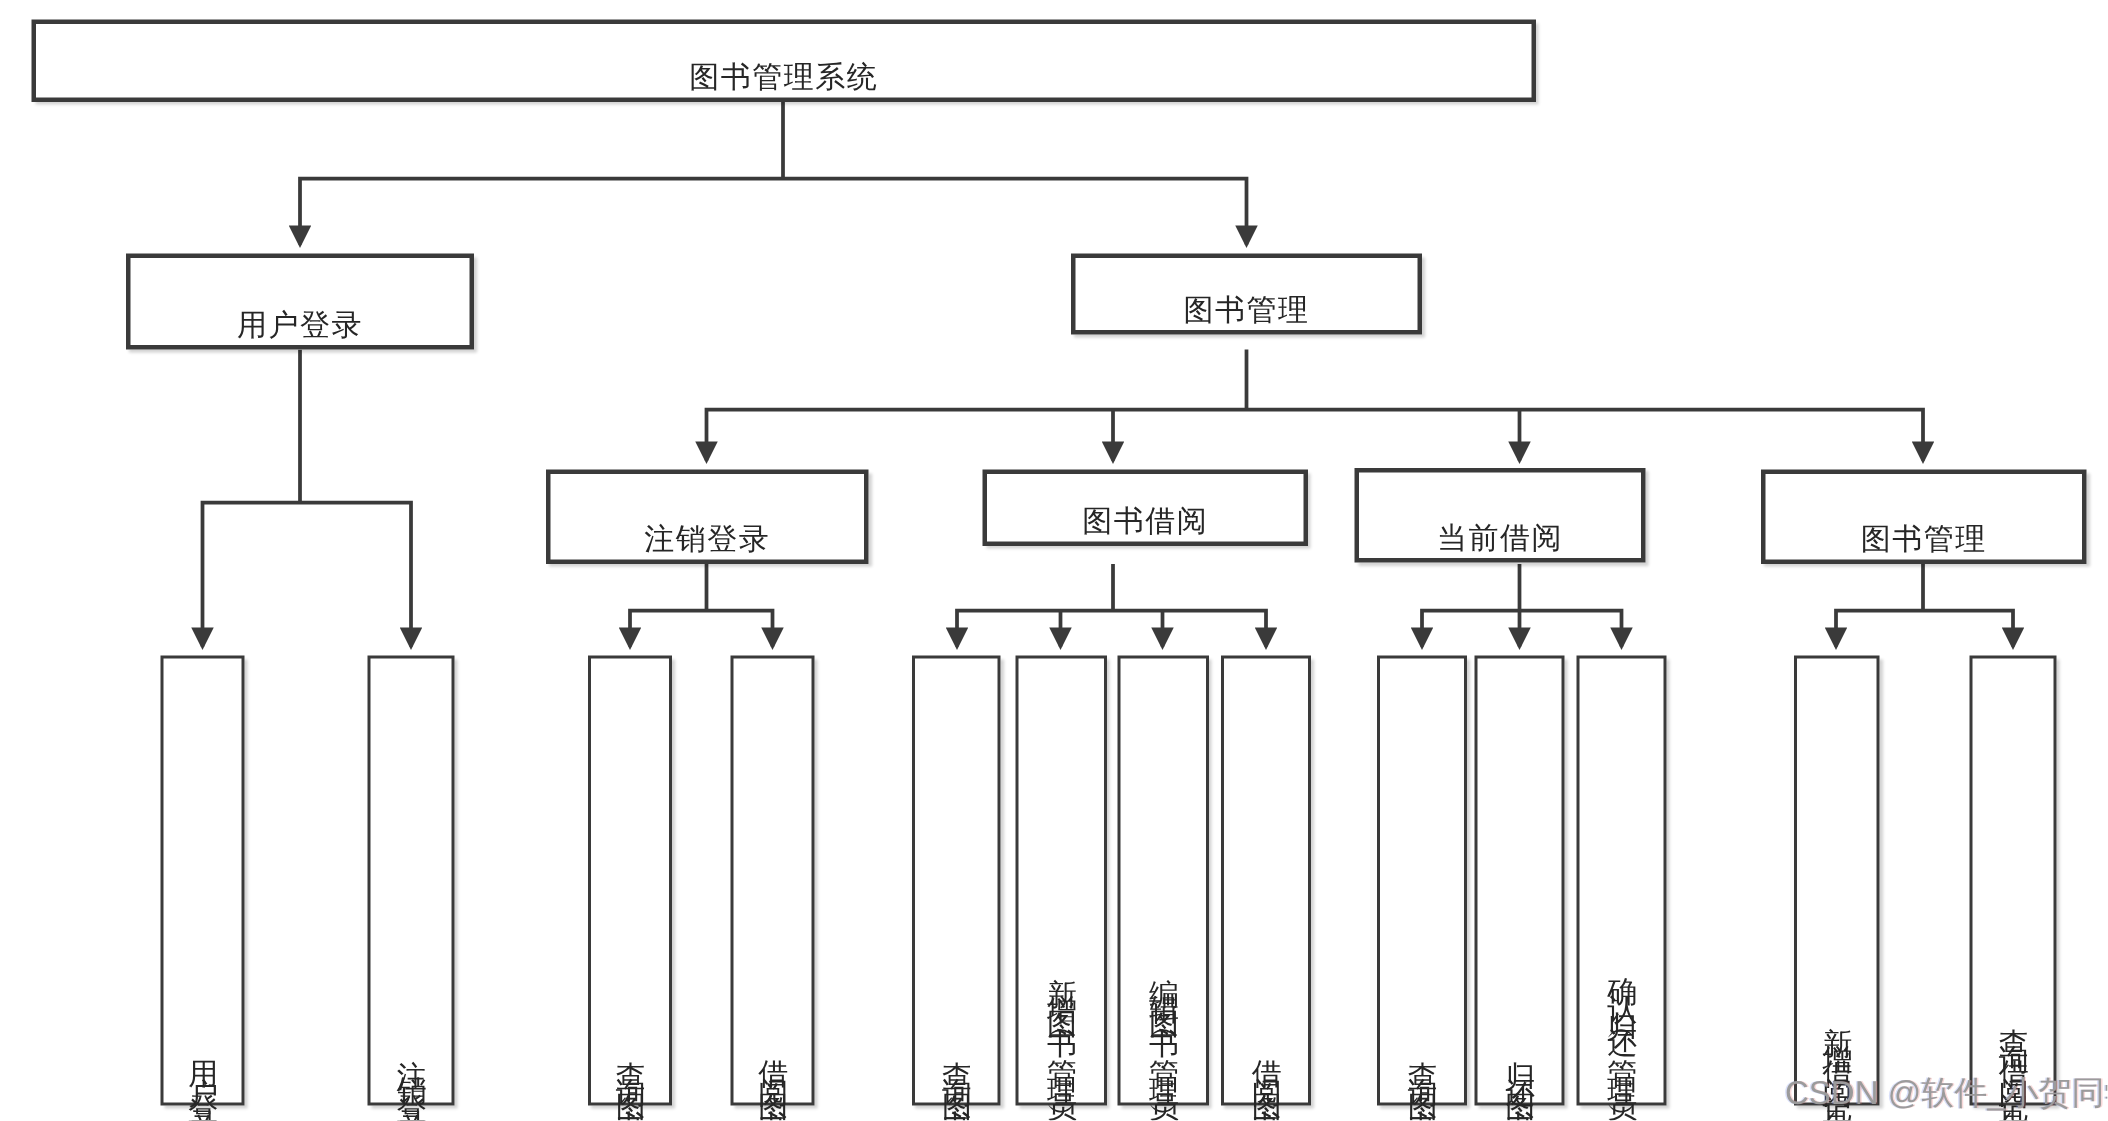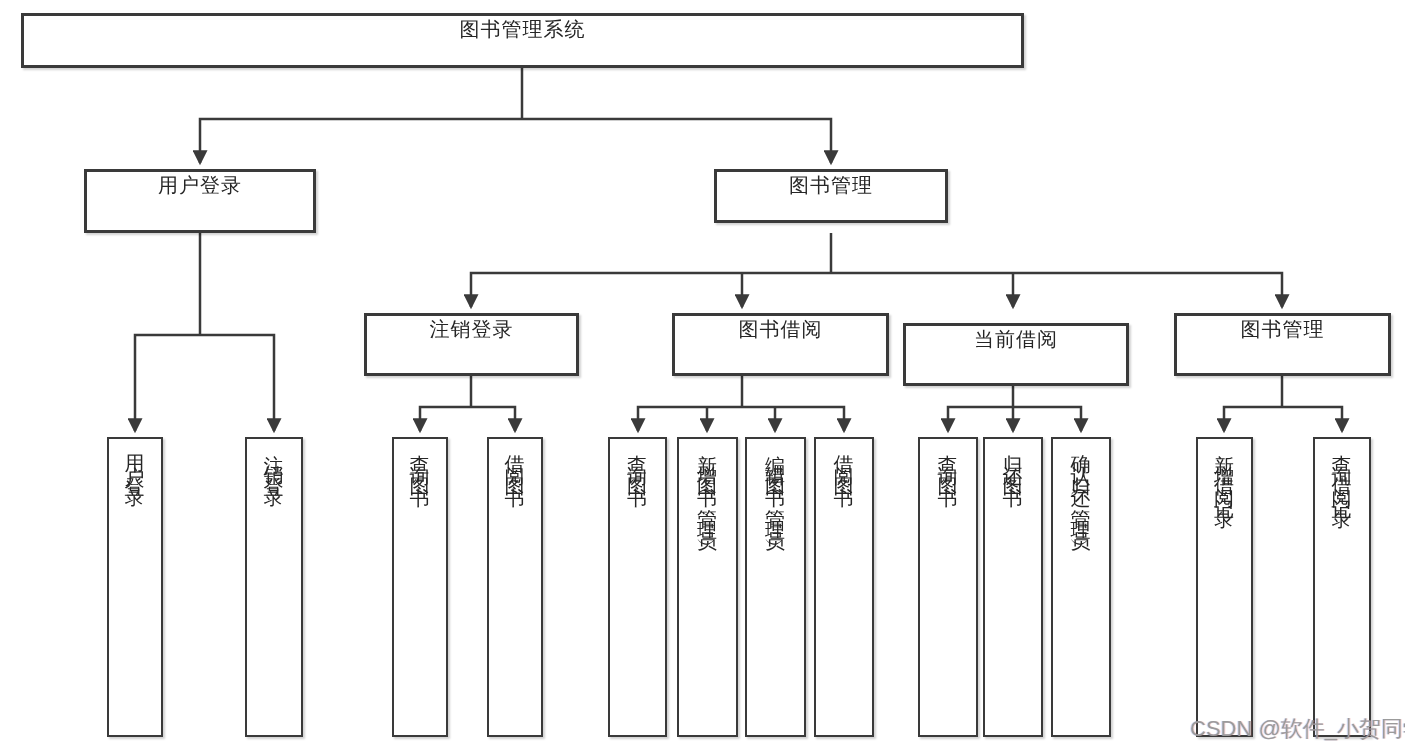--- a/index.html
+++ b/index.html
@@ -20,21 +20,21 @@
     left: 0;
     top: 0;
     z-index: 1;
   }
   .node {
     position: absolute;
     box-sizing: border-box;
     border: 3px solid #3a3a3a;
     background: #ffffff;
     display: flex;
-    align-items: flex-start;
+    align-items: flex-end;
     justify-content: center;
     z-index: 2;
     box-shadow: 2px 2px 2px rgba(0,0,0,0.18);
   }
   .node .hlabel {
     font-size: 20px;
     color: #262626;
     letter-spacing: 1px;
     white-space: nowrap;
   }
@@ -108,24 +108,24 @@
   <div class="node" style="left:84px;top:169px;width:232px;height:64px">
     <span class="hlabel">用户登录</span>
   </div>
   <div class="node" style="left:714px;top:169px;width:234px;height:54px">
     <span class="hlabel">图书管理</span>
   </div>
 
   <div class="node" style="left:364px;top:313px;width:215px;height:63px">
     <span class="hlabel">注销登录</span>
   </div>
-  <div class="node" style="left:672px;top:313px;width:217px;height:63px">
+  <div class="node" style="left:655px;top:313px;width:217px;height:51px">
     <span class="hlabel">图书借阅</span>
   </div>
-  <div class="node" style="left:903px;top:323px;width:226px;height:63px">
+  <div class="node" style="left:903px;top:312px;width:194px;height:63px">
     <span class="hlabel">当前借阅</span>
   </div>
   <div class="node" style="left:1174px;top:313px;width:217px;height:63px">
     <span class="hlabel">图书管理</span>
   </div>
 
   <div class="node leaf" style="left:107px;top:437px;width:56px;height:300px">
     <span class="vlabel">用户登录</span>
   </div>
   <div class="node leaf" style="left:245px;top:437px;width:58px;height:300px">

